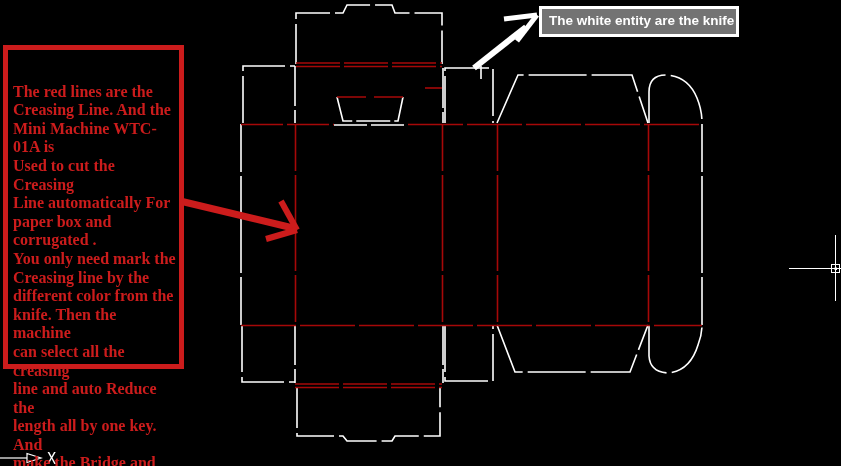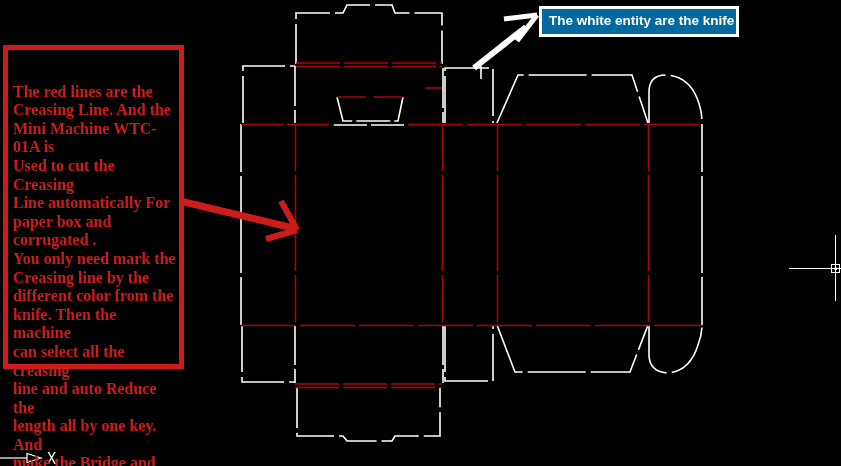--- a/index.html
+++ b/index.html
@@ -13,21 +13,21 @@
   .cad-svg{position:absolute;left:0;top:0;}
   .red-note{
     position:absolute;left:3px;top:45px;width:181px;height:324px;
     box-sizing:border-box;border:5px solid #cc1c1c;
     color:#cc1c1c;font-weight:bold;font-size:16px;line-height:18.6px;
     padding:14px 2px 0 5px;white-space:pre-line;
     font-family:Liberation Serif, serif;
   }
   .knife-note{
     position:absolute;left:539px;top:6px;width:200px;height:31px;
-    box-sizing:border-box;border:3px solid #ffffff;background:#0369a1;
+    box-sizing:border-box;border:3px solid #ffffff;background:#737373;
     color:#ffffff;font-weight:bold;font-size:13.5px;line-height:24px;
     padding:0 0 0 7px;white-space:nowrap;
     font-family:"Liberation Sans", sans-serif;
   }
 </style>
 </head>
 <body>
 
 <div class="canvas">
 

